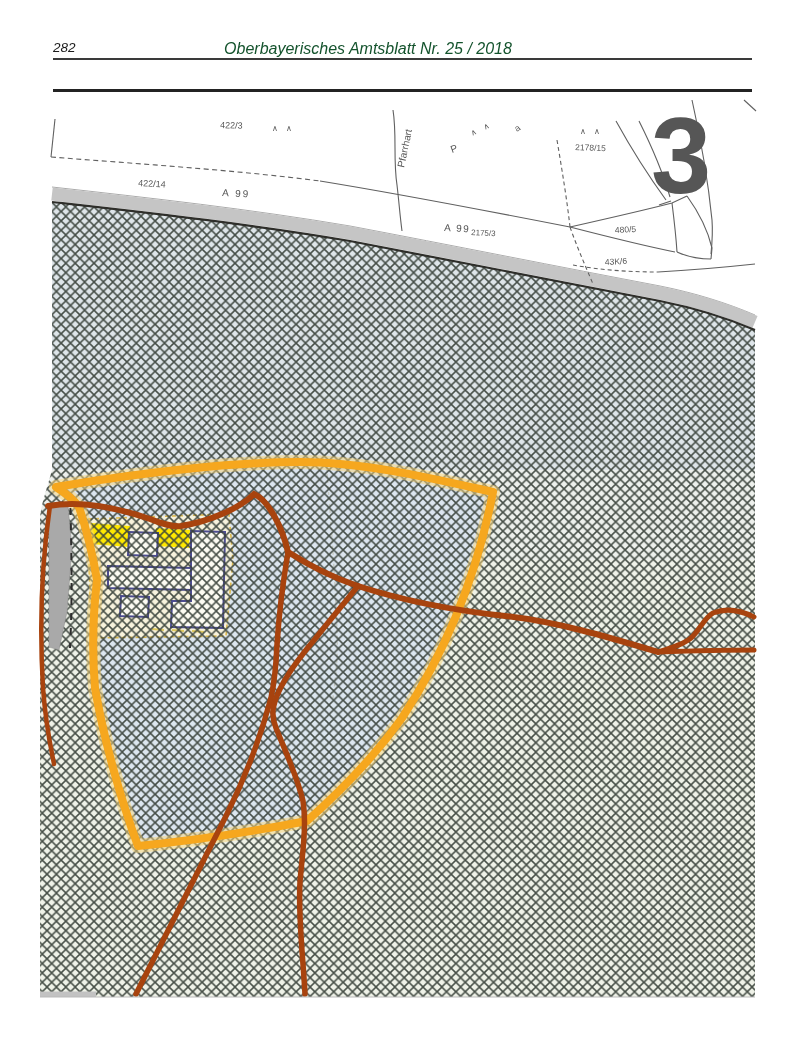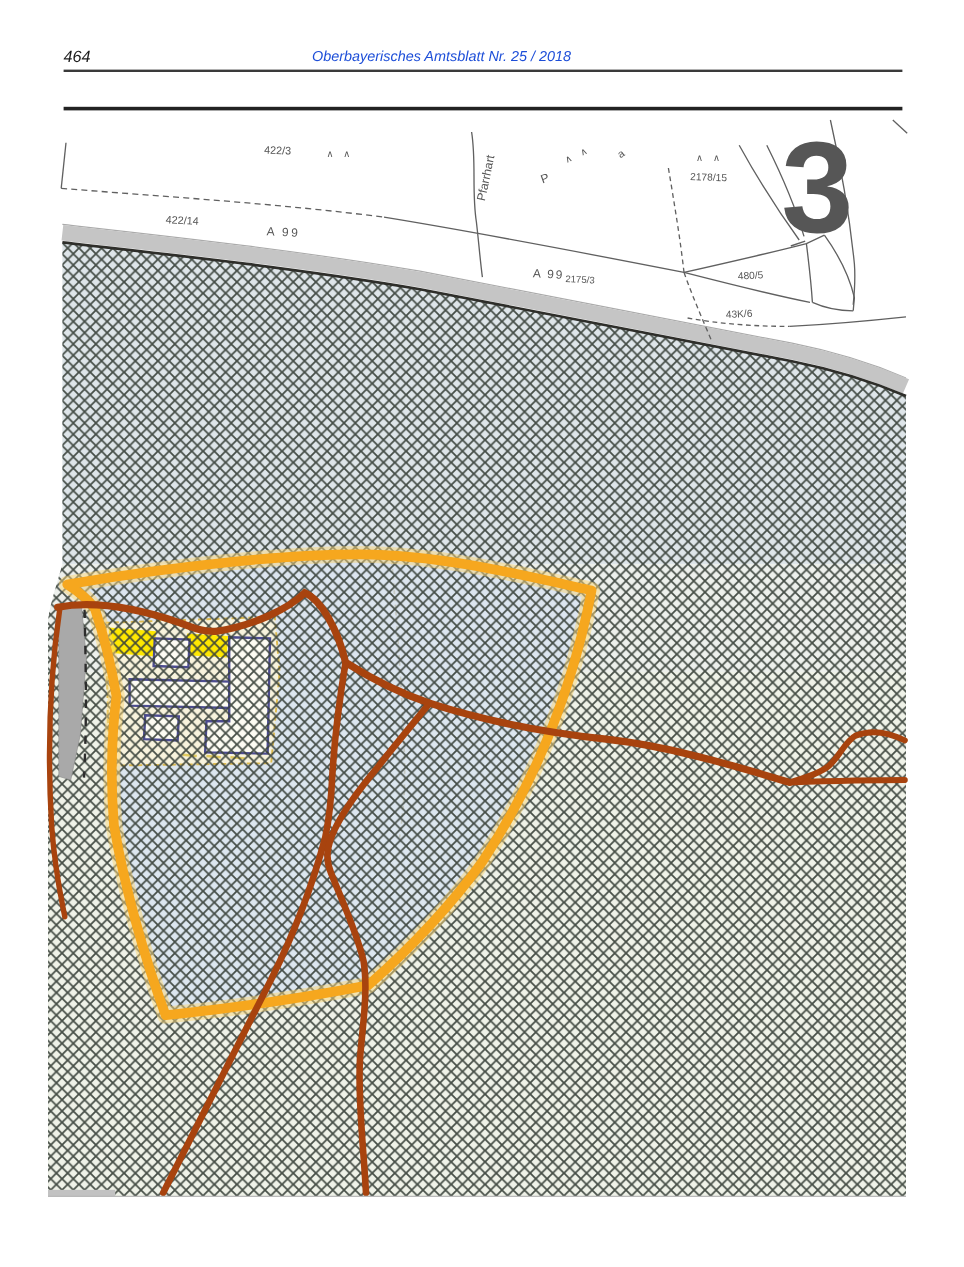--- a/index.html
+++ b/index.html
@@ -1,30 +1,30 @@
 <!DOCTYPE html>
 <html><head>
 <meta charset="utf-8">
 <style>
   html,body{margin:0;padding:0;background:#ffffff;}
   body{width:803px;height:1056px;position:relative;overflow:hidden;
        font-family:"Liberation Sans", sans-serif;}
   .hdr-num{position:absolute;left:53px;top:40px;font-size:13.5px;font-style:italic;color:#1c1c1c;}
   .hdr-title{position:absolute;left:0;top:40px;width:736px;text-align:center;
-             font-size:12px;font-style:italic;color:#1d4ed8;}
+             font-size:16px;font-style:italic;color:#14532d;}
   .hdr-underline{position:absolute;left:53px;top:58px;width:699px;height:1.5px;background:#3a3a3a;}
   .hdr-rule{position:absolute;left:53px;top:89px;width:699px;height:2.6px;background:#232323;}
   svg{position:absolute;left:0;top:0;}
   text{fill:#565656;}
   .lbl{font-family:"Liberation Sans", sans-serif;}
 </style>
 </head>
 <body>
 
-<div class="hdr-num">464</div>
+<div class="hdr-num">282</div>
 <div class="hdr-title">Oberbayerisches Amtsblatt Nr. 25 / 2018</div>
 <div class="hdr-underline"></div>
 <div class="hdr-rule"></div>
 
 <svg width="803" height="1056" viewBox="0 0 803 1056">
   <defs>
     <pattern id="xh" width="9.4" height="9.4" patternUnits="userSpaceOnUse">
       <path d="M0,0 L9.4,9.4 M9.4,0 L0,9.4" stroke="#39413A" stroke-width="1.5" fill="none" stroke-opacity="0.92"></path>
     </pattern>
     <clipPath id="hatchClip">

